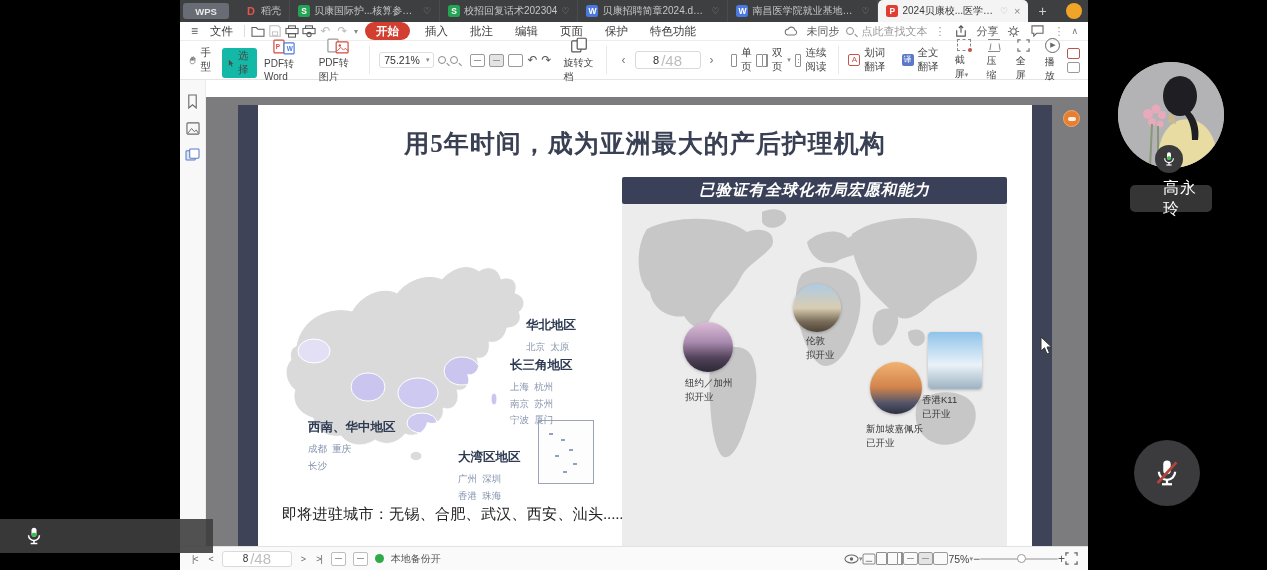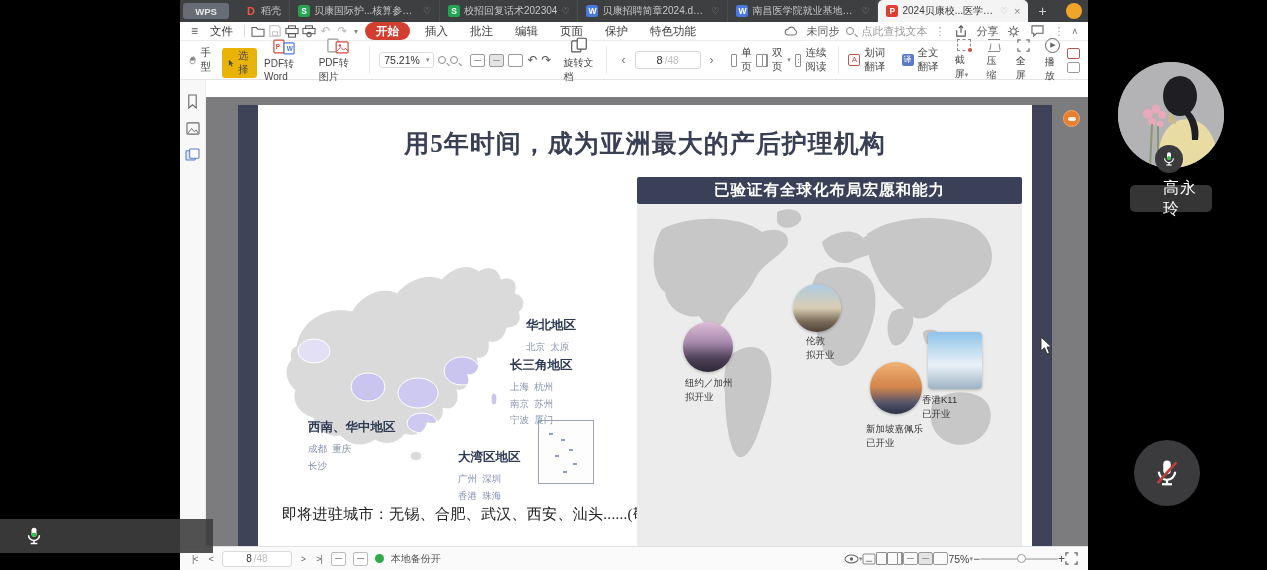--- a/index.html
+++ b/index.html
@@ -42,31 +42,31 @@
   .mag { display:inline-block; width:8px; height:8px; border:1.4px solid #8a8a8a; border-radius:50%; position:relative; }
   .mag::after { content:""; position:absolute; left:7px; top:7px; width:4px; height:1.4px; background:#8a8a8a; transform:rotate(45deg); }
   .mb-dots { color:#9a9a9a; }
   .mb-coll { font-size:9px; color:#777; }
 
   
   .toolbar { position:absolute; left:0; top:41px; right:0; height:39px; background:#fff; border-bottom:1px solid #e4e4e4; display:flex; align-items:center; padding:0 4px; font-size:10.5px; color:#474747; }
   .tg { display:flex; align-items:center; }
   .stackcol { display:flex; flex-direction:row; gap:2px; justify-content:center; }
   .srow { display:flex; align-items:center; gap:4px; padding:1px 5px; border-radius:3px; }
-  .srow.hl { background:#eab308;margin-top:6px; }
+  .srow.hl { background:#14b8a6;margin-top:6px; }
   .bigbtn { display:flex; flex-direction:column; align-items:center; justify-content:center; gap:2px; padding:0 7px; font-size:10px; color:#474747; }
   .tdiv { width:1px; height:28px; background:#e8e8e8; margin:0 5px; }
   .zoombox { display:flex; align-items:center; border:1px solid #dedede; border-radius:3px; font-size:10.5px; padding:1px 4px; gap:6px; color:#333; }
   .zcaret { font-size:7px; color:#888; }
   .fitico { width:15px; height:13px; border:1px solid #9a9a9a; border-radius:2px; display:inline-block; position:relative; }
   .fitico.hl { background:#e4e4e4; }
   .fitico i { position:absolute; left:3px; right:3px; top:5px; height:1px; background:#9a9a9a; }
   .rot { font-size:12px; color:#555; }
   .pagebox { display:flex; align-items:center; justify-content:center; border:1px solid #d9d9d9; border-radius:3px; width:66px; height:18px; font-size:11px; gap:2px; }
-  .pgcur { color:#333; } .pgtot { color:#bdbdbd; font-size:10px;text-align:right; }
+  .pgcur { color:#333; } .pgtot { color:#bdbdbd; font-size:15px;text-align:right; }
   .chev { color:#777; font-size:12px; padding:0 5px; }
   .pico { display:inline-block; width:11px; height:13px; border:1px solid #8f8f8f; border-radius:1px; position:relative; }
   .pico.d2 { box-shadow:4px 0 0 -1px #fff, 5px 0 0 0 #8f8f8f; margin-right:5px; }
   .pico.cont::after { content:""; position:absolute; left:2px; right:2px; top:4px; height:1px; background:#8f8f8f; box-shadow:0 3px 0 #8f8f8f; }
   .transico { width:12px; height:12px; border-radius:2px; flex:none; }
   .transico.a { border:1px solid #c2574d; color:#c2574d; font-size:8px; line-height:10px; text-align:center; }
   .transico.b { background:#5b79c8; color:#fff; font-size:8px; line-height:12px; text-align:center; }
   .capico { width:14px; height:12px; border:1px dashed #8a8a8a; position:relative; }
   .capico::after { content:""; position:absolute; right:-2px; bottom:-2px; width:4px; height:4px; background:#c2574d; border-radius:50%; }
   .cmpico { width:12px; height:13px; border:1px solid #8a8a8a; border-left:none; border-right:none; position:relative; }
@@ -93,21 +93,21 @@
   .cnmap { position:absolute; left:28px; top:146px; }
   .inset { position:absolute; left:300px; top:315px; width:56px; height:64px; background:#fdfdfd; border:1px solid #9aa4b5; }
   .inset i { position:absolute; width:4px; height:1.6px; background:#8fa0c0; }
   .rg { position:absolute; }
   .rg-name { font-size:12.5px; font-weight:bold; color:#2d3a52; white-space:nowrap; }
   .rg-line { font-size:9.5px; color:#8593ae; white-space:pre; line-height:1.75; }
   .rg-lines { margin-top:5px; }
   .rg0 { left:288px; top:212px; } .rg1 { left:272px; top:252px; }
   .rg2 { left:70px; top:314px; } .rg3 { left:220px; top:344px; }
   .sfooter { position:absolute; left:44px; top:400px; font-size:15px; color:#222; letter-spacing:.3px; font-family:"Liberation Serif","DejaVu Serif",serif; }
-  .panel { position:absolute; left:399px; top:72px; width:385px; height:372px; }
+  .panel { position:absolute; left:384px; top:72px; width:385px; height:372px;font-style:italic; }
   .panel-h { position:absolute; left:0; right:0; top:0; height:27px; background:#3a4057; color:#fff; font-size:15.5px; font-weight:bold; display:flex; align-items:center; justify-content:center; letter-spacing:1px; border-radius:2px; }
   .panel-b { position:absolute; left:0; right:0; top:27px; bottom:0; background:#ececec; overflow:hidden; }
   .photo { position:absolute; border-radius:50%; box-shadow:0 1px 3px rgba(0,0,0,.25); }
   .ph-ny { left:445px; top:217px; width:50px; height:50px; background:linear-gradient(180deg,#dcbcd6 0%,#a98bb0 40%,#514259 72%,#2c2836 100%); }
   .ph-ldn { left:555px; top:179px; width:48px; height:48px; background:linear-gradient(180deg,#aecbe4 0%,#d9cdb2 50%,#7a6c58 78%,#4c4438 100%); }
   .ph-sg { left:632px; top:257px; width:52px; height:52px; background:linear-gradient(180deg,#f0b271 0%,#d3854c 48%,#55566a 78%,#2e3042 100%); }
   .ph-hk { left:690px; top:227px; width:54px; height:57px; border-radius:4px; background:linear-gradient(180deg,#8fc3ea 0%,#e9f2f8 58%,#9db2c2 100%); box-shadow:0 1px 3px rgba(0,0,0,.25); position:absolute; }
   .loc { position:absolute; font-size:9.5px; color:#333; line-height:1.5; }
   .loc b { display:block; font-weight:normal; white-space:nowrap; }
   .loc span { display:block; color:#3a3a3a; }

